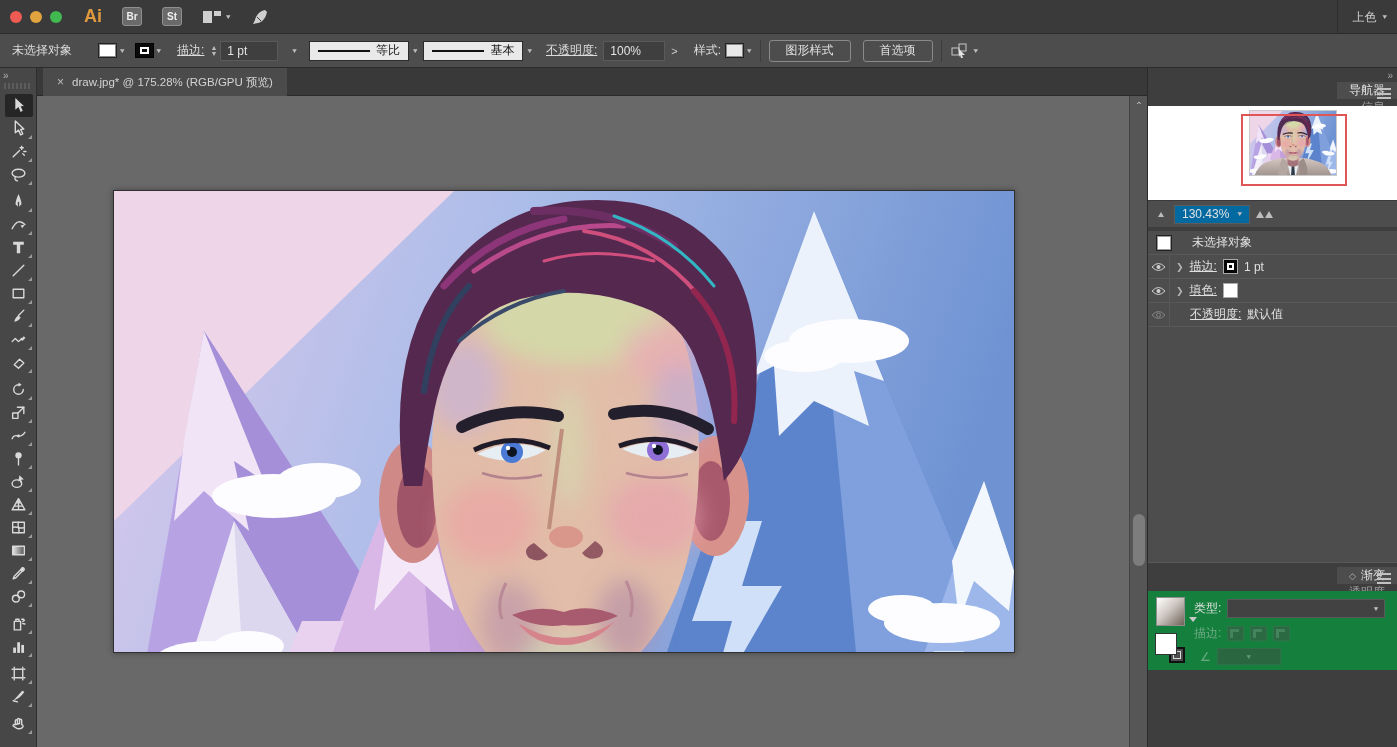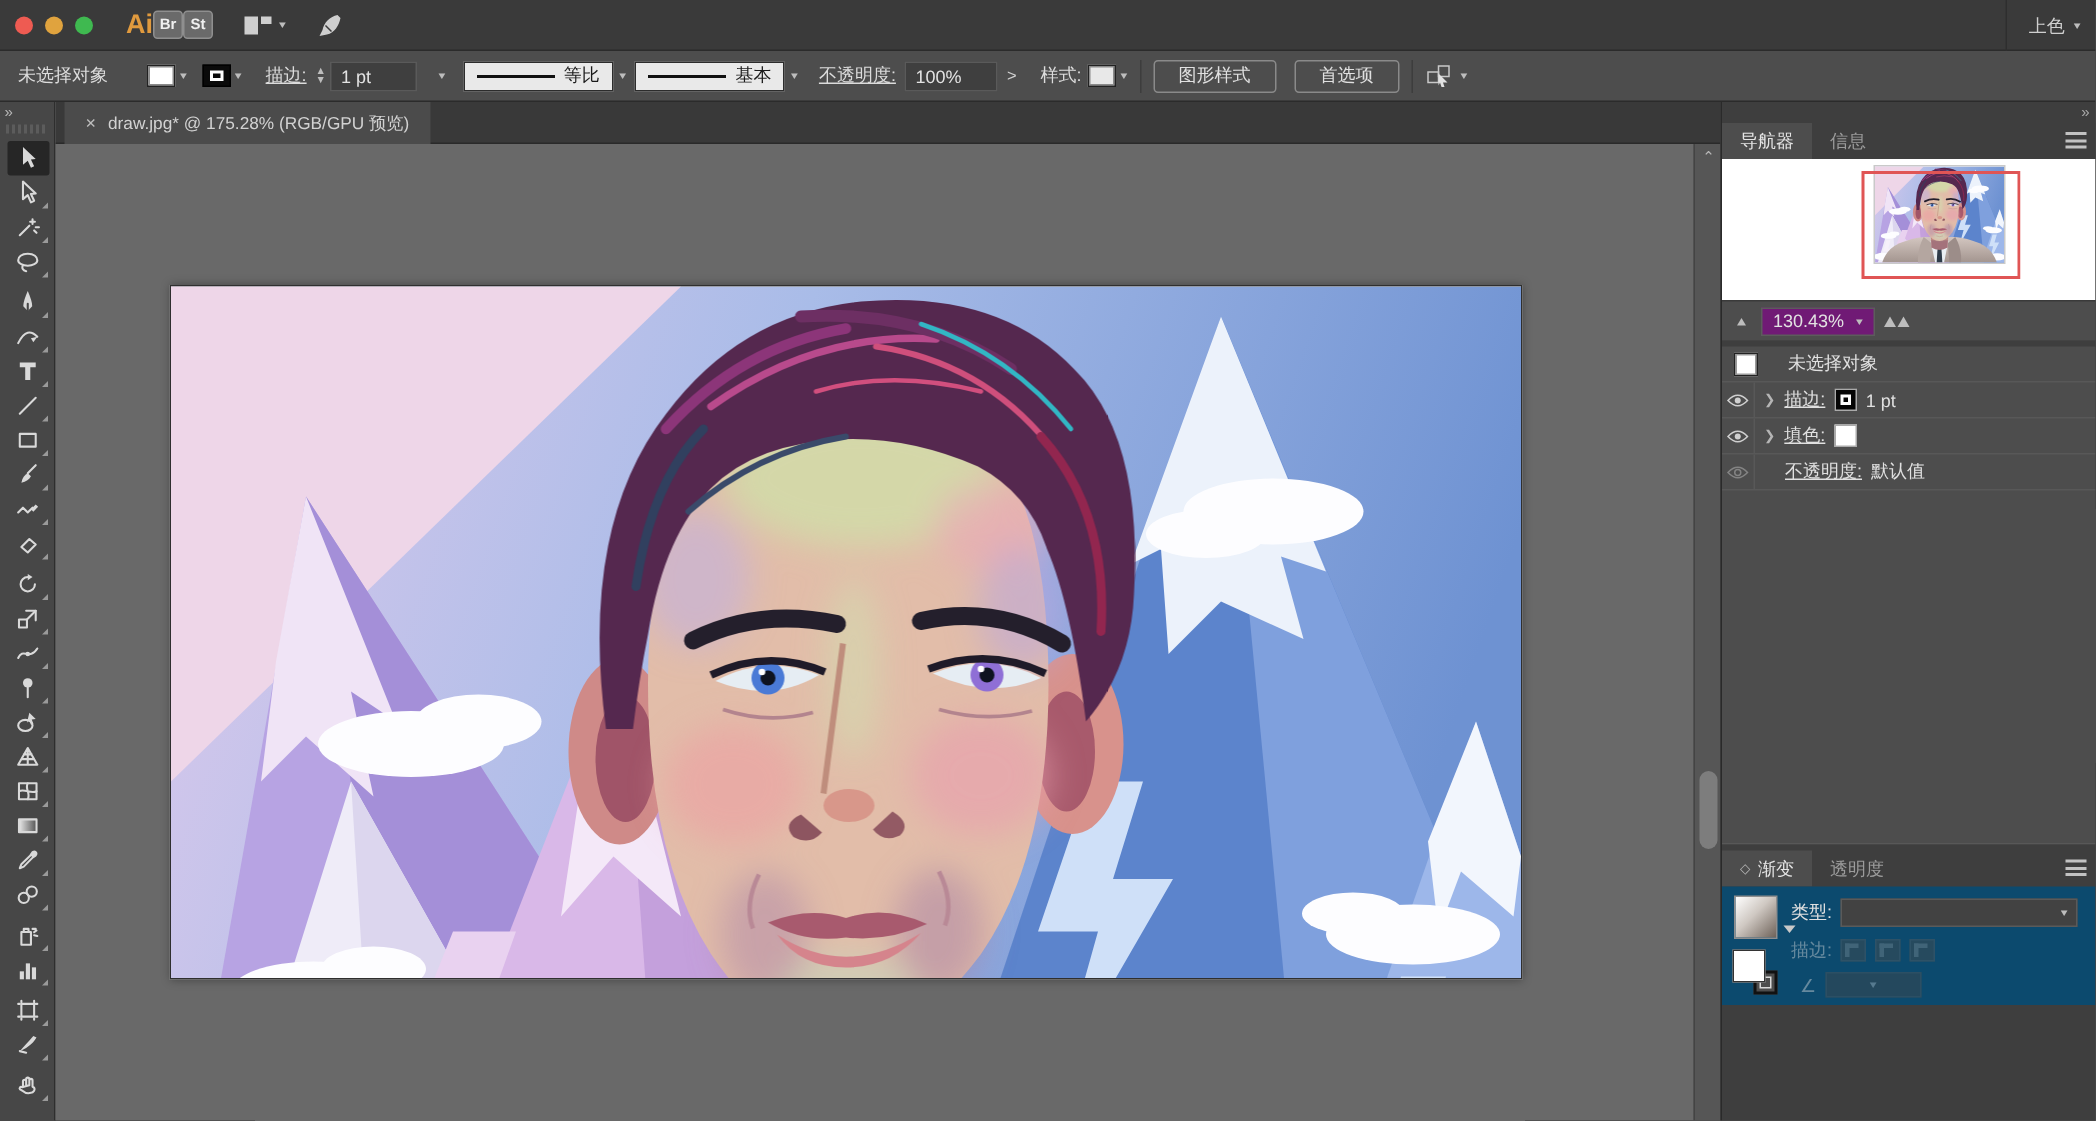--- a/index.html
+++ b/index.html
@@ -7,21 +7,21 @@
     font-family:"Liberation Sans","DejaVu Sans",sans-serif; color:#d6d6d6; }
   .app { position:relative; width:1397px; height:747px; }
 
   
   .menubar { position:absolute; left:0; top:0; width:100%; height:34px; background:#3a3a3a;
     border-bottom:1px solid #2b2b2b; display:flex; align-items:center; }
   .traffic { display:flex; gap:8px; margin-left:10px; }
   .light { width:12px; height:12px; border-radius:50%; }
   .light.red{ background:#ee5b52;} .light.yellow{ background:#e0a33e;} .light.green{ background:#3fb950;}
   .ai-logo { margin-left:22px; font-weight:bold; font-size:18px; color:#e09a3e; letter-spacing:0; }
-  .sq-btn { width:20px; height:19px; background:#6a6a6a; border:1px solid #8f8f8f;
+  .sq-btn { margin-left:20px; width:20px; height:19px; background:#6a6a6a; border:1px solid #8f8f8f;
     border-radius:3px; color:#efefef; font-size:10px; font-weight:bold; display:flex; align-items:center; justify-content:center; }
   .mb-icon { margin-left:20px; display:flex; align-items:center; gap:4px; }
   .chev { font-size:9px; color:#bdbdbd; transform:scaleY(.8); }
   .workspace { position:absolute; right:10px; top:0; height:34px; display:flex; align-items:center; gap:6px;
     font-size:12px; color:#cfcfcf; border-left:1px solid #2e2e2e; padding-left:14px; }
 
   
   .controlbar { position:absolute; left:0; top:34px; width:100%; height:34px; background:#4d4d4d;
     border-bottom:1px solid #2b2b2b; display:flex; align-items:center; font-size:12px; }
   .cb-sep { width:1px; height:22px; background:#3d3d3d; margin:0 8px; }
@@ -69,59 +69,59 @@
   .artboard { position:absolute; left:76px; top:94px; width:902px; height:463px; background:#fff;
     border:1px solid #2f2f2f; box-shadow:0 0 6px rgba(0,0,0,.35); }
   .artboard svg { display:block; width:900px; height:461px; }
   .vscroll { position:absolute; top:28px; right:0; bottom:0; width:18px; background:#565656; border-left:1px solid #444; }
   .vscroll .up { position:absolute; top:4px; left:0; width:18px; text-align:center; color:#b9b9b9; font-size:10px; }
   .vscroll .thumb { position:absolute; left:3px; top:418px; width:12px; height:52px; background:#7d7d7d; border-radius:6px; }
 
   
   .rightdock { width:250px; background:#3e3e3e; border-left:1px solid #2a2a2a; position:relative; font-size:12px; }
   .dock-collapse { position:absolute; top:2px; right:4px; color:#a8a8a8; font-size:10px; }
-  .ptabs { display:flex; align-items:flex-end; height:24px; background:#3e3e3e; position:relative; }
+  .ptabs { display:flex; align-items:flex-end; height:24px; background:#3e3e3e; position:relative;flex-direction:column; }
   .ptab { height:24px; display:flex; align-items:center; padding:0 12px; color:#9c9c9c; }
   .ptab.active { background:#4d4d4d; color:#e4e4e4; }
   .pmenu { position:absolute; right:6px; top:6px; width:14px; height:11px; display:flex; flex-direction:column; justify-content:space-between; }
   .pmenu i { display:block; height:2px; background:#c2c2c2; }
   .pbody { background:#4d4d4d; }
 
   
   .nav-wrap { margin-top:14px; }
   .nav-view { position:relative; height:94px; background:#ffffff; overflow:hidden; }
   .nav-thumb { position:absolute; left:101px; top:4px; width:88px; height:66px; border:1px solid #c9c9c9; }
   .nav-thumb svg { display:block; width:100%; height:100%; }
   .nav-box { position:absolute; left:93px; top:8px; width:106px; height:72px; border:2px solid #e05555; }
   .nav-zoom { height:27px; display:flex; align-items:center; background:#4d4d4d; border-top:1px solid #3a3a3a; }
   .mtn { display:flex; align-items:flex-end; gap:1px; }
   .mtn i { display:block; width:0; height:0; border-left:4px solid transparent; border-right:4px solid transparent; border-bottom:7px solid #bdbdbd; }
   .mtn.small i { border-left-width:3px; border-right-width:3px; border-bottom-width:5px; }
-  .nav-zoom .zfield { margin:0 6px 0 10px; background:#701a75; border:1px solid #5c5c5c; height:19px;
+  .nav-zoom .zfield { margin:0 6px 0 10px; background:#0369a1; border:1px solid #5c5c5c; height:19px;
     display:flex; align-items:center; gap:8px; padding:0 7px; color:#e2e2e2; }
 
   
   .ap-row { display:flex; align-items:center; height:24px; border-bottom:1px solid #585858; padding-left:8px; gap:6px; }
   .ap-swatch { width:16px; height:16px; background:#fff; border:1px solid #222; box-shadow:0 0 0 1px #9a9a9a inset; }
   .ap-stroke-swatch { width:15px; height:15px; background:#060606; border:1px solid #aaa; position:relative; }
   .ap-stroke-swatch::before { content:""; position:absolute; inset:3px; border:2px solid #fff; }
   .ap-fill-swatch { width:15px; height:15px; background:#fff; border:1px solid #aaa; box-shadow:0 0 0 2px #0000 inset; }
   .eyecol { width:22px; display:flex; justify-content:center; border-right:1px solid #585858; align-self:stretch; align-items:center; }
   .eyecol svg { width:15px; height:10px; }
   .chev-r { color:#b5b5b5; font-size:9px; }
   .ap-label { color:#e0e0e0; }
   .ap-label.link { text-decoration:underline; }
   .ap-filler { height:236px; border-bottom:1px solid #585858; }
   .ap-footer { height:23px; display:flex; align-items:center; padding:0 8px; gap:10px; background:#4d4d4d; }
   .ap-footer .right { margin-left:auto; display:flex; gap:12px; align-items:center; }
   .fx { font-style:italic; color:#dedede; font-size:12px; }
   .dim { opacity:.42; }
 
   
-  .gr-body { position:relative; height:79px; background:#0c4a6e; }
+  .gr-body { position:relative; height:79px; background:#15803d; }
   .gr-thumb { position:absolute; left:8px; top:6px; width:29px; height:29px; border:1px solid #8e8e8e;
     background:linear-gradient(135deg,#ffffff 0%,#cfc8c2 45%,#6e6259 100%); }
   .gr-thumb-dd { position:absolute; left:41px; top:26px; width:0; height:0;
     border-left:4px solid transparent; border-right:4px solid transparent; border-top:5px solid #c9c9c9; }
   .gr-fill-proxy { position:absolute; left:7px; top:42px; width:22px; height:22px; background:#fff; border:1px solid #333; z-index:2; }
   .gr-stroke-proxy { position:absolute; left:21px; top:56px; width:16px; height:16px; border:2px solid #111;
     background:#4d4d4d; z-index:1; }
   .gr-stroke-proxy::before { content:""; position:absolute; inset:2px; border:1px solid #d9d9d9; }
   .gr-row { position:absolute; left:46px; display:flex; align-items:center; gap:6px; }
   .gr-type-dd { width:158px; height:19px; background:#424242; border:1px solid #5a5a5a; display:flex;

